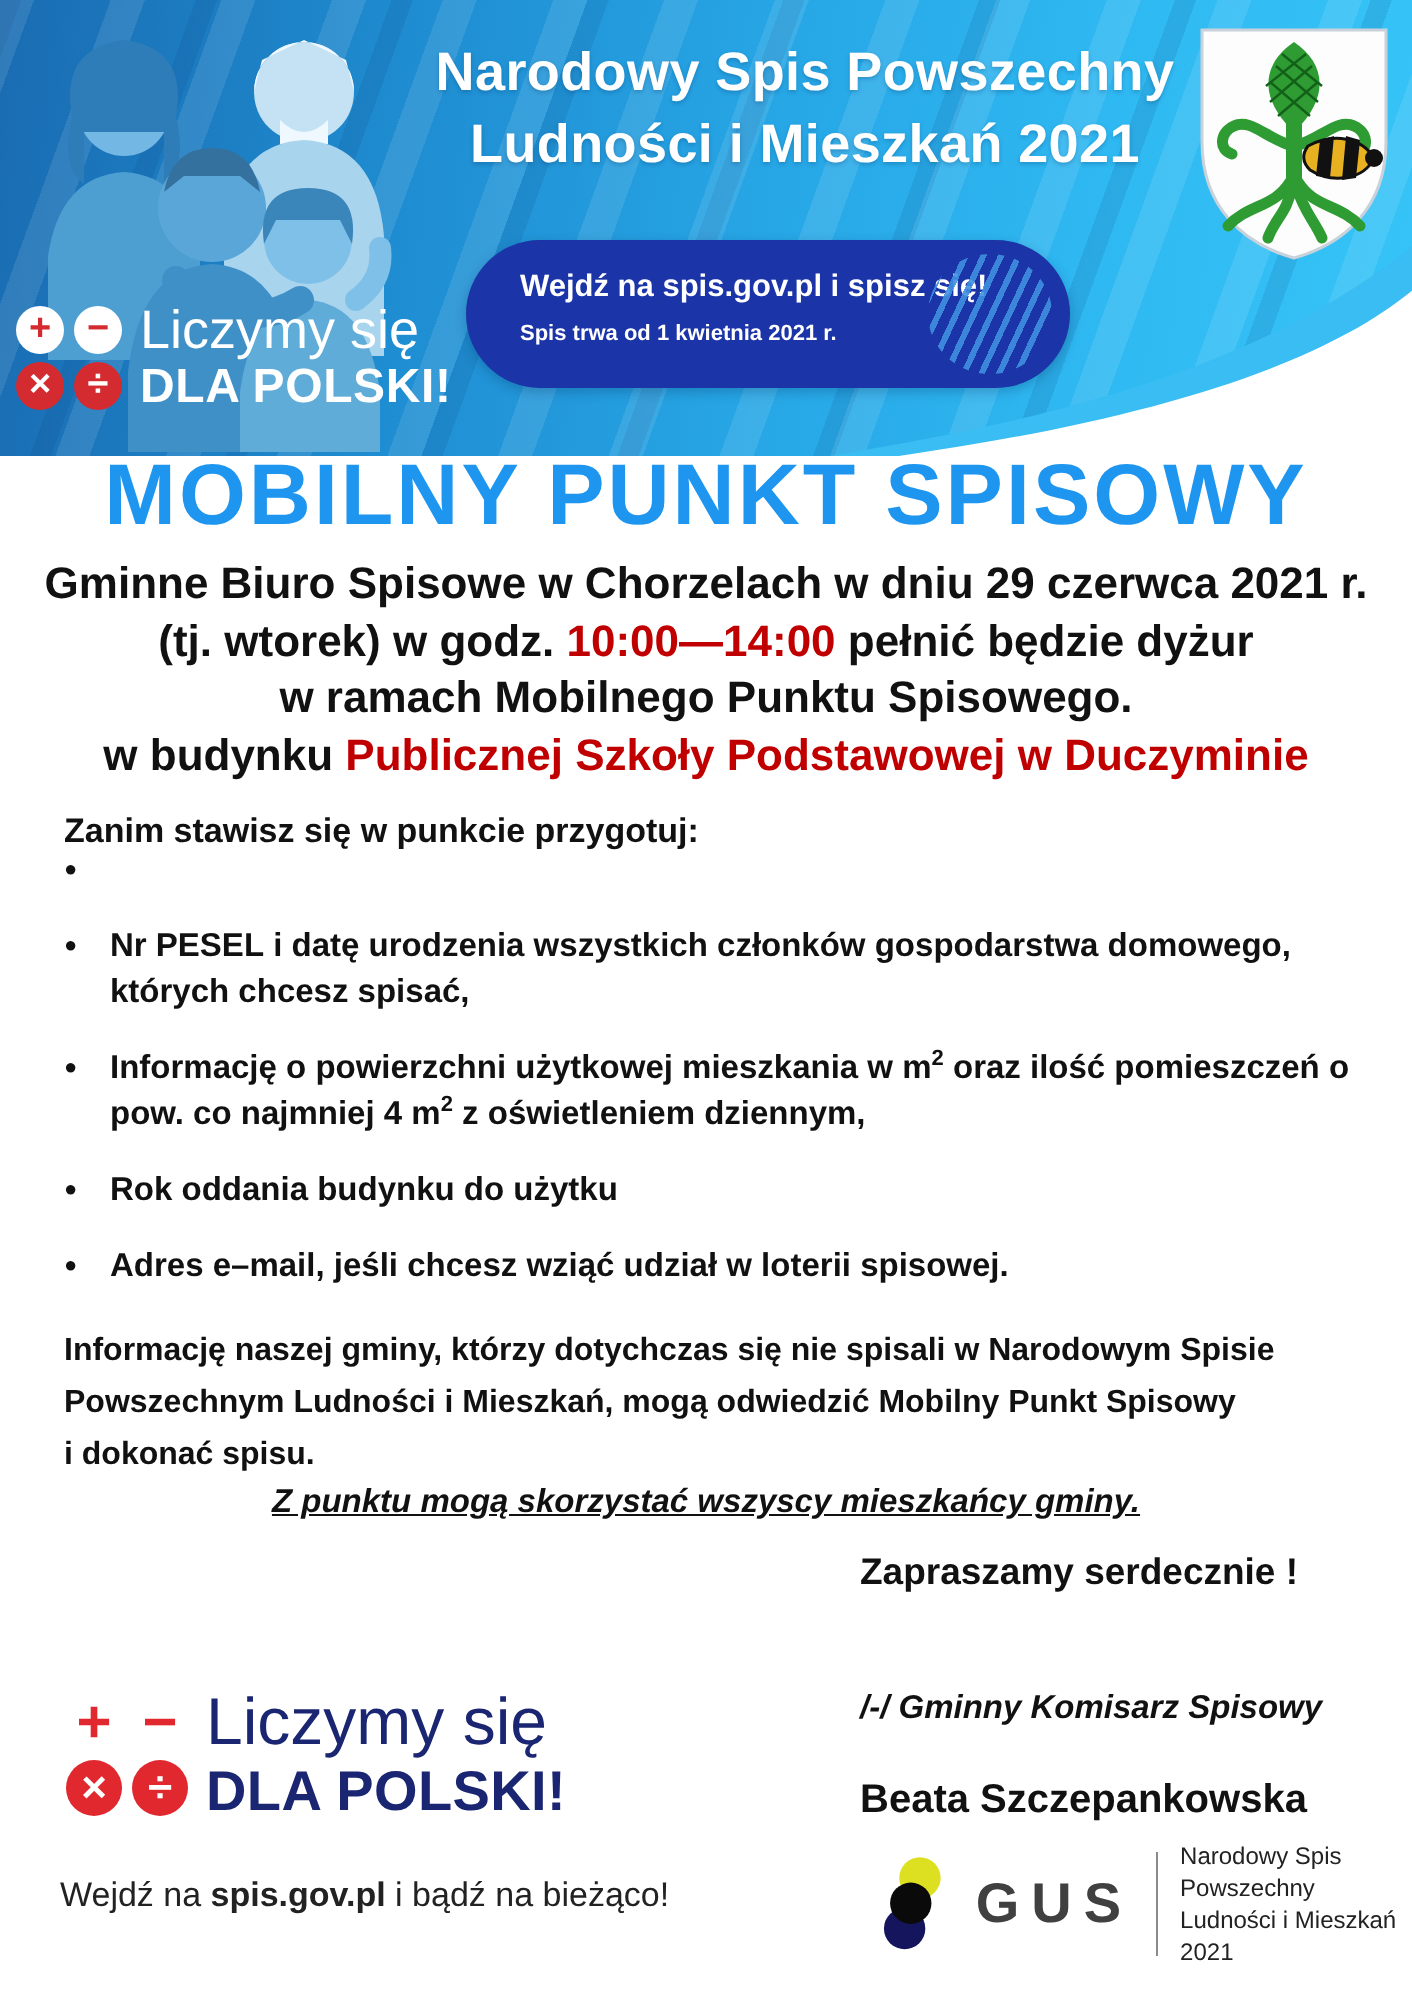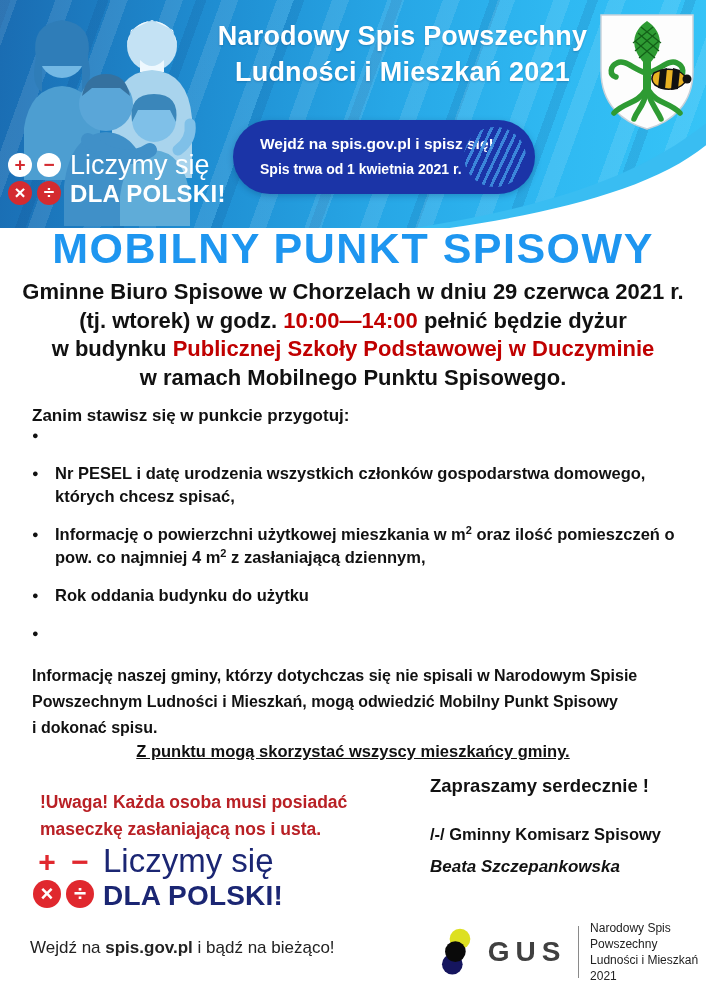--- a/index.html
+++ b/index.html
@@ -25,21 +25,21 @@
   .hero-title{
     position:absolute;left:205px;top:18px;width:395px;text-align:center;
     color:#fff;font-weight:bold;font-size:27px;line-height:36px;
     text-shadow:0 1px 2px rgba(0,40,90,.25);letter-spacing:.2px;
   }
   .cta-pill{
     position:absolute;left:233px;top:120px;width:302px;height:74px;
     background:#1b34a7;border-radius:38px;box-shadow:0 2px 6px rgba(0,30,80,.25);
   }
   .cta-pill .cta-main{position:absolute;left:27px;top:15px;color:#fff;font-weight:bold;font-size:15.5px;white-space:nowrap;}
-  .cta-pill .cta-sub{position:absolute;left:27px;top:41px;color:#fff;font-weight:bold;font-size:14px;white-space:nowrap;}
+  .cta-pill .cta-sub{position:absolute;left:27px;top:41px;color:#fff;font-weight:bold;font-size:11px;white-space:nowrap;}
   .cta-stripes{
     position:absolute;right:9px;top:7px;width:62px;height:60px;border-radius:50%;
     background:repeating-linear-gradient(115deg,#3f8fe0 0 3px,rgba(0,0,0,0) 3px 8px);
     opacity:.9;
   }
   .coat{position:absolute;left:597px;top:11px;}
   
   .brand{position:absolute;display:flex;align-items:center;gap:9px;}
   .sym-grid{display:grid;grid-template-columns:auto auto;gap:4px 5px;}
   .sym{display:flex;align-items:center;justify-content:center;border-radius:50%;font-weight:bold;}
@@ -75,30 +75,30 @@
   }
   .checklist li{display:flex;margin-bottom:15px;}
   .checklist .dot{width:23px;flex:0 0 23px;font-size:11px;line-height:23px;}
   .checklist sup{font-size:11px;line-height:0;}
   .info{
     position:absolute;top:663px;left:32px;right:12px;
     font-size:16px;font-weight:bold;line-height:26px;
   }
   .note{
     position:absolute;top:742px;left:0;width:706px;text-align:center;
-    font-size:16.5px;font-weight:bold;text-decoration:underline;
+    font-size:16.5px;font-weight:bold;font-style:italic;text-decoration:underline;
   }
   .warning{
     position:absolute;top:789px;left:40px;color:#b92025;
     font-size:17.5px;font-weight:bold;line-height:27px;
   }
   .closing{position:absolute;left:430px;top:775px;}
   .closing .thanks{font-size:18.5px;font-weight:bold;}
-  .closing .role{margin-top:28px;font-size:16.5px;font-weight:bold;}
-  .closing .name{margin-top:13px;font-size:17px;font-weight:bold;font-style:italic;}
+  .closing .role{margin-top:48px;font-size:16.5px;font-weight:bold;font-style:italic;}
+  .closing .name{margin-top:25px;font-size:20px;font-weight:bold;}
   
   .footer-cta{position:absolute;left:30px;top:938px;font-size:17px;color:#222;}
   .footer-cta b{font-weight:bold;}
   .gus{position:absolute;left:437px;top:920px;display:flex;align-items:center;gap:11px;}
   .gus-acronym{font-size:28px;font-weight:bold;letter-spacing:6px;color:#404040;}
   .gus-divider{width:2px;height:52px;background:#8a8a8a;}
   .gus-text{font-size:12px;line-height:16px;color:#222;}
 </style>
 </head>
 <body>
@@ -191,59 +191,56 @@
       <path d="M390,232 C520,212 630,186 710,120 L710,232 Z" fill="#39bdf2"></path>
       <path d="M420,232 C545,216 655,190 710,142 L710,232 Z" fill="#ffffff"></path>
     </svg>
   </header>
 
   <h1 class="page-title">MOBILNY PUNKT SPISOWY</h1>
 
   <div class="intro">
     <span class="line">Gminne Biuro Spisowe w Chorzelach w dniu 29 czerwca 2021 r.</span>
     <span class="line"><span>(tj. wtorek) w godz. </span><span class="red">10:00—14:00</span><span> pełnić będzie dyżur</span></span>
+    <span class="line">w ramach Mobilnego Punktu Spisowego.</span>
     <span class="line"><span>w budynku </span><span class="red">Publicznej Szkoły Podstawowej w Duczyminie</span></span>
-    <span class="line">w ramach Mobilnego Punktu Spisowego.</span>
   </div>
 
   <div class="check-head">Zanim stawisz się w punkcie przygotuj:</div>
 
   <ul class="checklist">
     <li>
       <span class="dot">●</span>
     </li>
     <li>
       <span class="dot">●</span>
       <span><b>Nr PESEL</b><span> i datę urodzenia wszystkich członków gospodarstwa domowego, których chcesz spisać,</span></span>
     </li>
     <li>
       <span class="dot">●</span>
-      <span><span>Informację o powierzchni użytkowej mieszkania w m</span><sup>2</sup><span> oraz ilość pomieszczeń o pow. co najmniej 4 m</span><sup>2</sup><span> z zasłaniającą dziennym,</span></span>
+      <span><span>Informację o powierzchni użytkowej mieszkania w m</span><sup>2</sup><span> oraz ilość pomieszczeń o pow. co najmniej 4 m</span><sup>2</sup><span> z oświetleniem dziennym,</span></span>
     </li>
     <li>
       <span class="dot">●</span>
       <span>Rok oddania budynku do użytku</span>
     </li>
     <li>
       <span class="dot">●</span>
+      <span>Adres e–mail, jeśli chcesz wziąć udział w loterii spisowej.</span>
     </li>
   </ul>
 
   <div class="info">
     <div>Informację naszej gminy, którzy dotychczas się nie spisali w Narodowym Spisie</div>
     <div>Powszechnym Ludności i Mieszkań, mogą odwiedzić Mobilny Punkt Spisowy</div>
     <div>i dokonać spisu.</div>
   </div>
 
   <div class="note">Z punktu mogą skorzystać wszyscy mieszkańcy gminy.</div>
 
-  <div class="warning">
-    <div>!Uwaga! Każda osoba musi posiadać</div>
-    <div>maseczkę zasłaniającą nos i usta.</div>
-  </div>
 
   <div class="closing">
     <div class="thanks">Zapraszamy serdecznie !</div>
     <div class="role">/-/ Gminny Komisarz Spisowy</div>
     <div class="name">Beata Szczepankowska</div>
   </div>
 
   <div class="brand brand-dark">
     <div class="sym-grid">
       <span class="sym s-plus">+</span>

